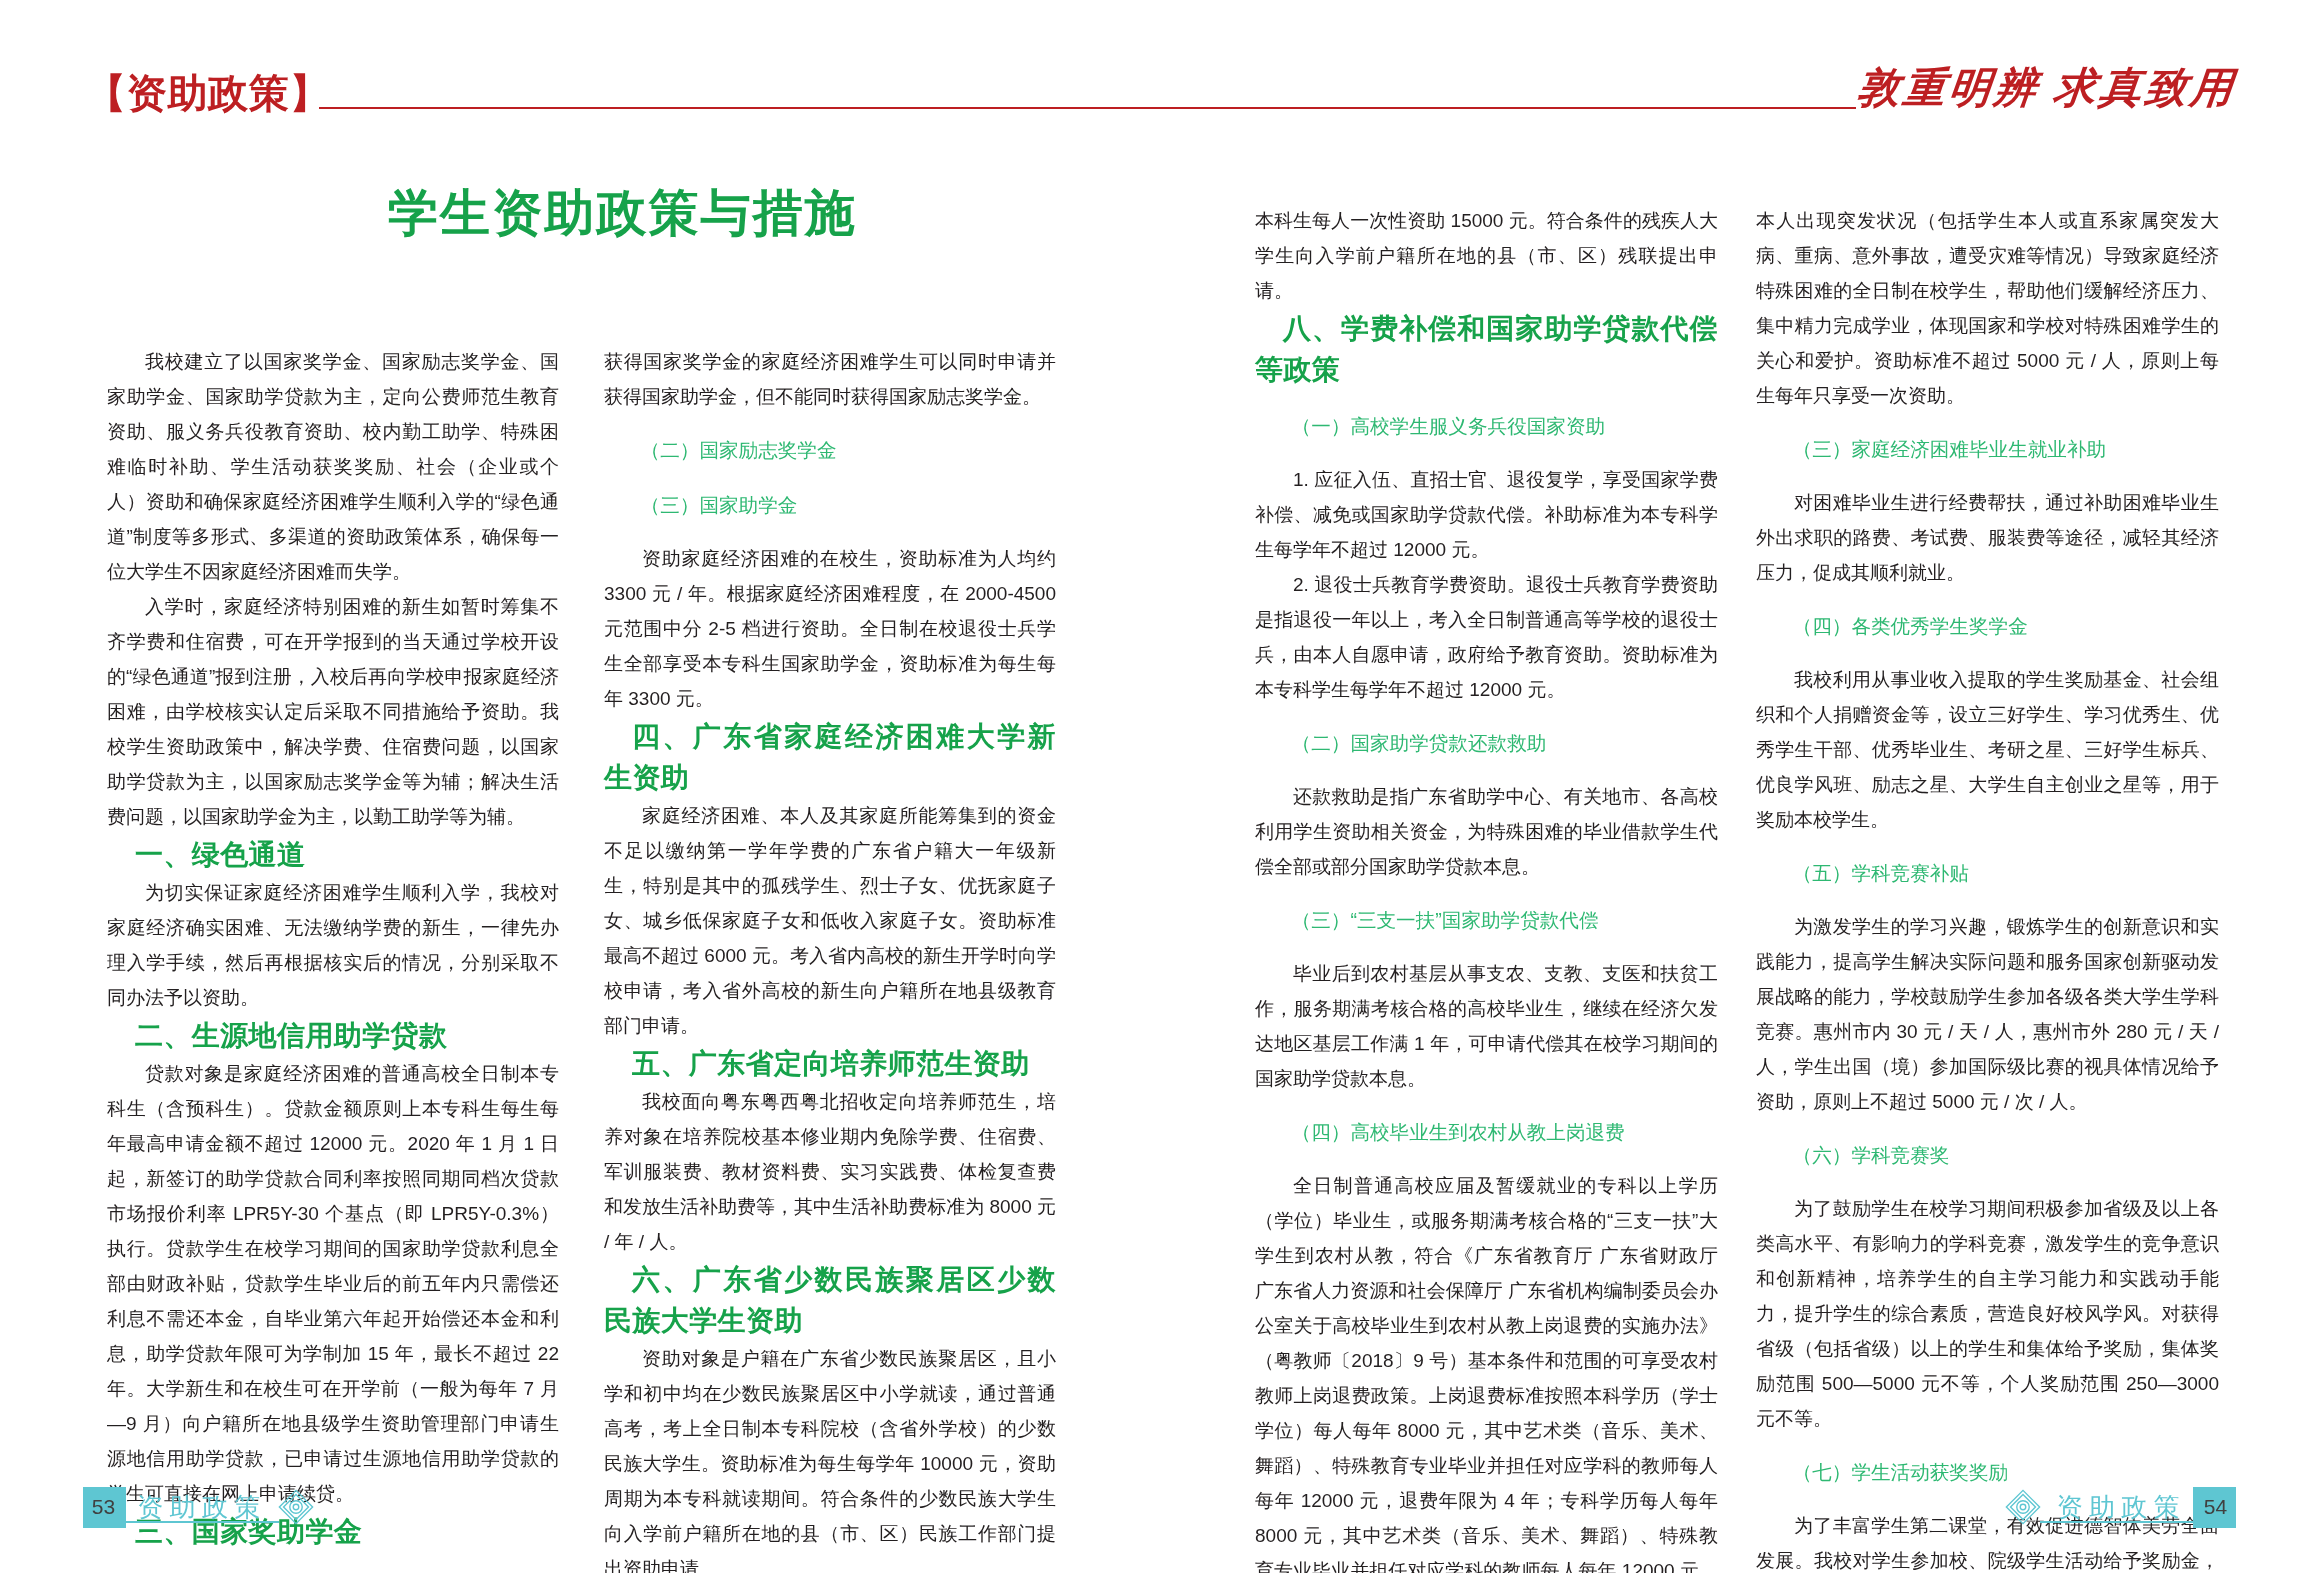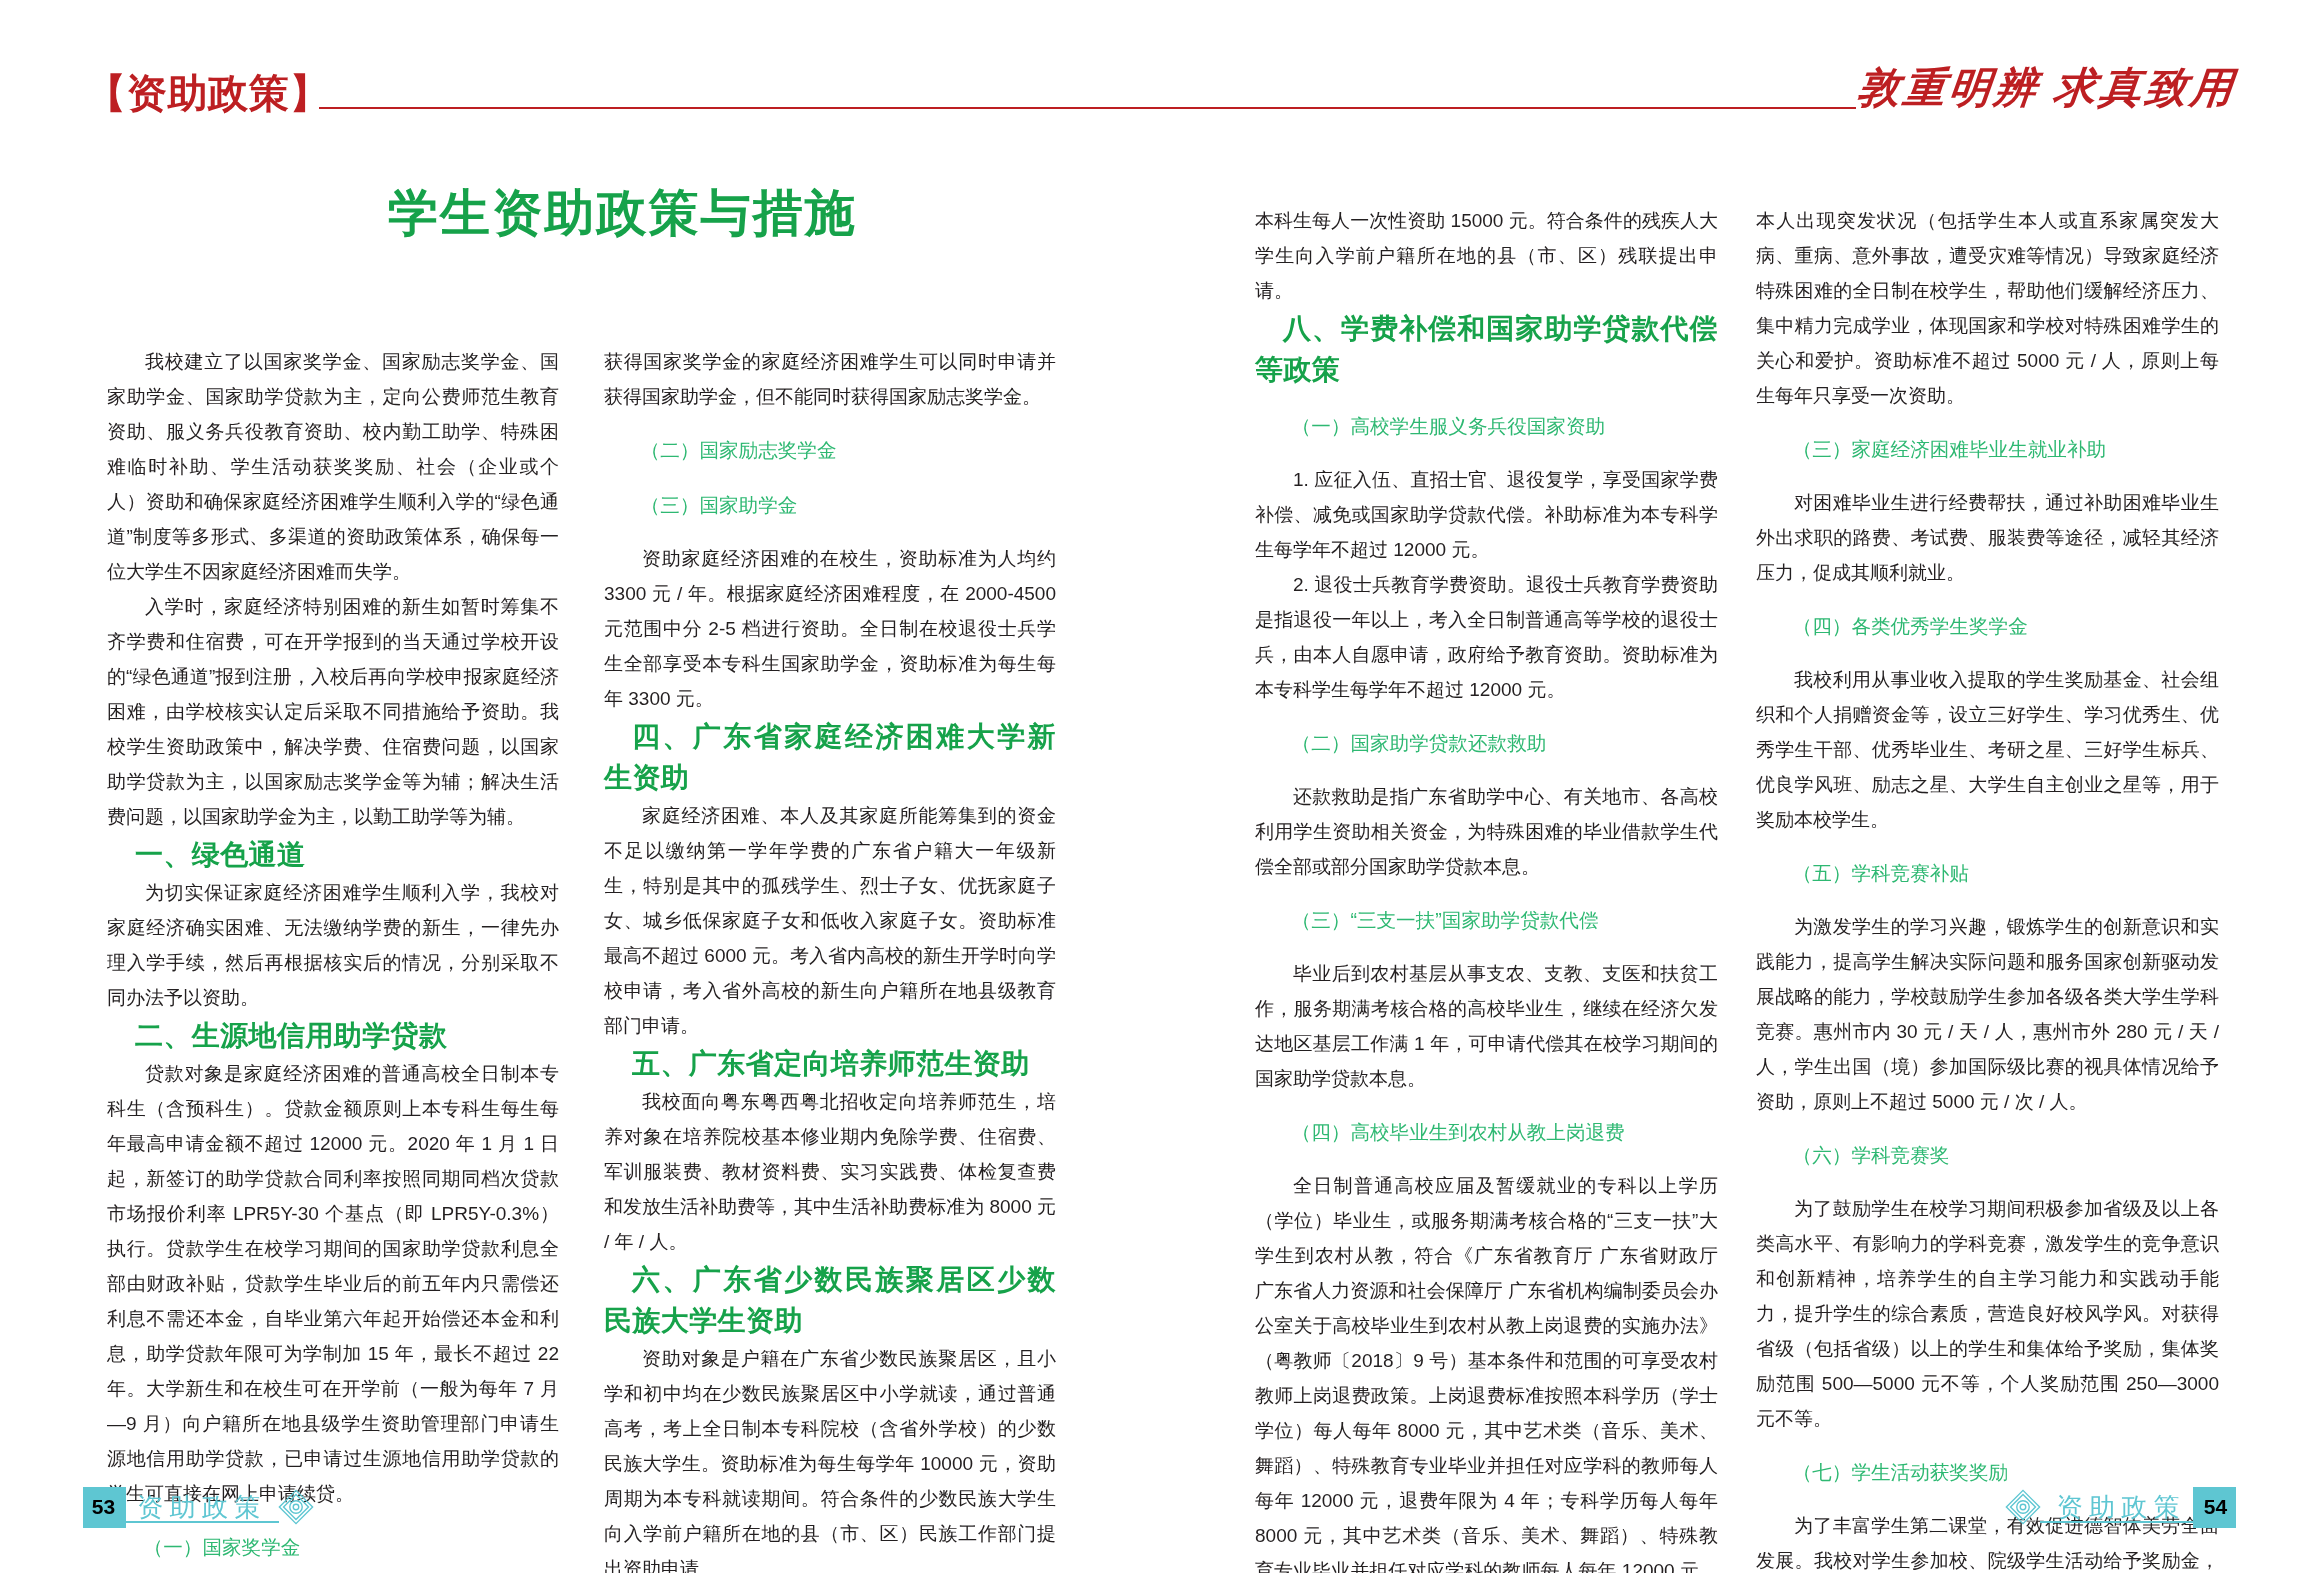--- a/index.html
+++ b/index.html
@@ -65,23 +65,23 @@
     margin:17px;padding:0;
     font-size:19.6px;color:#2eb872;
     line-height:38px;text-indent:1em;
   }
 
   
   .footer{position:absolute;bottom:45px;height:42px;display:flex;align-items:center;}
   .footer-left{left:83px;}
   .footer-right{right:83px;}
   .pgnum{
-    width:41px;height:41px;background:#5ec6d2;color:#000000;
+    width:41px;height:41px;background:#5ec6d2;color:#404040;
     display:flex;align-items:center;justify-content:center;
-    font-size:21px;font-weight:bold;
+    font-size:21px;font-weight:normal;
   }
   .ftxt{
     color:#5ec6d2;font-size:26px;letter-spacing:6.3px;
     padding:0 7px 0 11.2px;line-height:1;
     display:flex;align-items:center;height:41px;
   }
   .fbar-l{width:2.1px;height:41px;background:#5ec6d2;}
   .fline{position:absolute;height:2.1px;background:#5ec6d2;bottom:4.2px;}
   .footer-left .fwrap{position:relative;display:flex;align-items:center;}
   .footer-right .fwrap{position:relative;display:flex;align-items:center;}
@@ -101,20 +101,21 @@
 
   <div class="doc-title">学生资助政策与措施</div>
 
   <div class="col" id="col1">
       <p>我校建立了以国家奖学金、国家励志奖学金、国家助学金、国家助学贷款为主，定向公费师范生教育资助、服义务兵役教育资助、校内勤工助学、特殊困难临时补助、学生活动获奖奖励、社会（企业或个人）资助和确保家庭经济困难学生顺利入学的“绿色通道”制度等多形式、多渠道的资助政策体系，确保每一位大学生不因家庭经济困难而失学。</p>
       <p>入学时，家庭经济特别困难的新生如暂时筹集不齐学费和住宿费，可在开学报到的当天通过学校开设的“绿色通道”报到注册，入校后再向学校申报家庭经济困难，由学校核实认定后采取不同措施给予资助。我校学生资助政策中，解决学费、住宿费问题，以国家助学贷款为主，以国家励志奖学金等为辅；解决生活费问题，以国家助学金为主，以勤工助学等为辅。</p>
       <div class="h1g">一、绿色通道</div>
       <p>为切实保证家庭经济困难学生顺利入学，我校对家庭经济确实困难、无法缴纳学费的新生，一律先办理入学手续，然后再根据核实后的情况，分别采取不同办法予以资助。</p>
       <div class="h1g">二、生源地信用助学贷款</div>
       <p>贷款对象是家庭经济困难的普通高校全日制本专科生（含预科生）。贷款金额原则上本专科生每生每年最高申请金额不超过 12000 元。2020 年 1 月 1 日起，新签订的助学贷款合同利率按照同期同档次贷款市场报价利率 LPR5Y-30 个基点（即 LPR5Y-0.3%）执行。贷款学生在校学习期间的国家助学贷款利息全部由财政补贴，贷款学生毕业后的前五年内只需偿还利息不需还本金，自毕业第六年起开始偿还本金和利息，助学贷款年限可为学制加 15 年，最长不超过 22 年。大学新生和在校生可在开学前（一般为每年 7 月—9 月）向户籍所在地县级学生资助管理部门申请生源地信用助学贷款，已申请过生源地信用助学贷款的学生可直接在网上申请续贷。</p>
+      <div class="h1g">三、国家奖助学金</div>
       <div class="h2g">（一）国家奖学金</div>
     </div>
   <div class="col" id="col2">
       <p class="noind">获得国家奖学金的家庭经济困难学生可以同时申请并获得国家助学金，但不能同时获得国家励志奖学金。</p>
       <div class="h2g">（二）国家励志奖学金</div>
       <div class="h2g">（三）国家助学金</div>
       <p>资助家庭经济困难的在校生，资助标准为人均约 3300 元 / 年。根据家庭经济困难程度，在 2000-4500 元范围中分 2-5 档进行资助。全日制在校退役士兵学生全部享受本专科生国家助学金，资助标准为每生每年 3300 元。</p>
       <div class="h1g">四、广东省家庭经济困难大学新生资助</div>
       <p>家庭经济困难、本人及其家庭所能筹集到的资金不足以缴纳第一学年学费的广东省户籍大一年级新生，特别是其中的孤残学生、烈士子女、优抚家庭子女、城乡低保家庭子女和低收入家庭子女。资助标准最高不超过 6000 元。考入省内高校的新生开学时向学校申请，考入省外高校的新生向户籍所在地县级教育部门申请。</p>
       <div class="h1g">五、广东省定向培养师范生资助</div>

